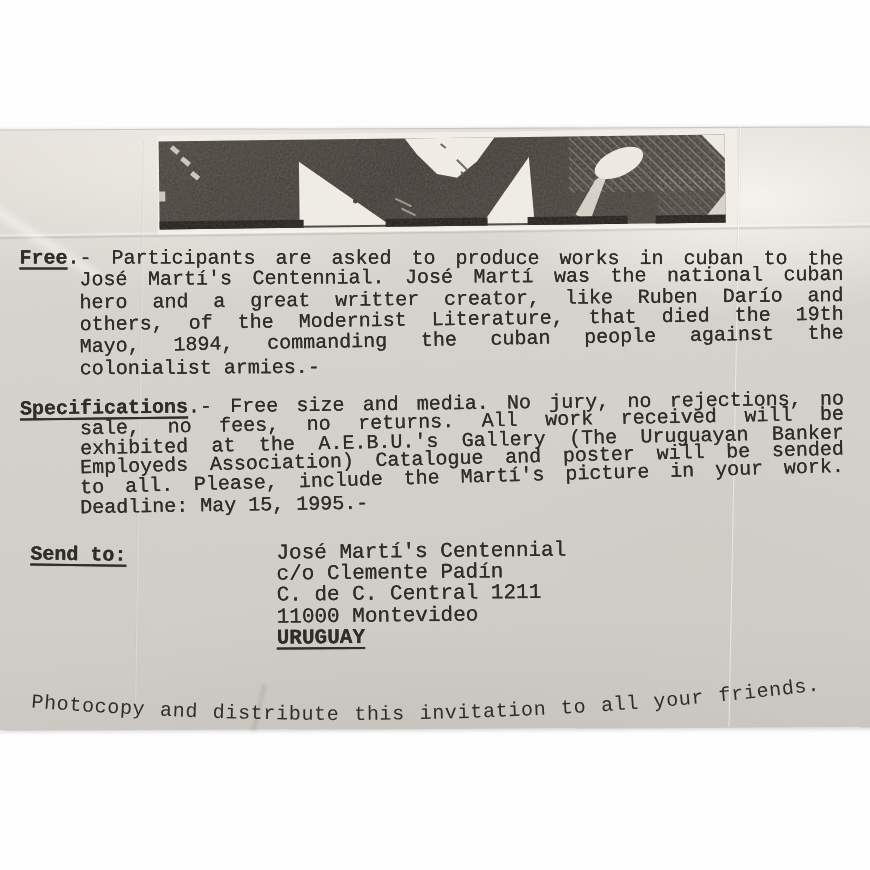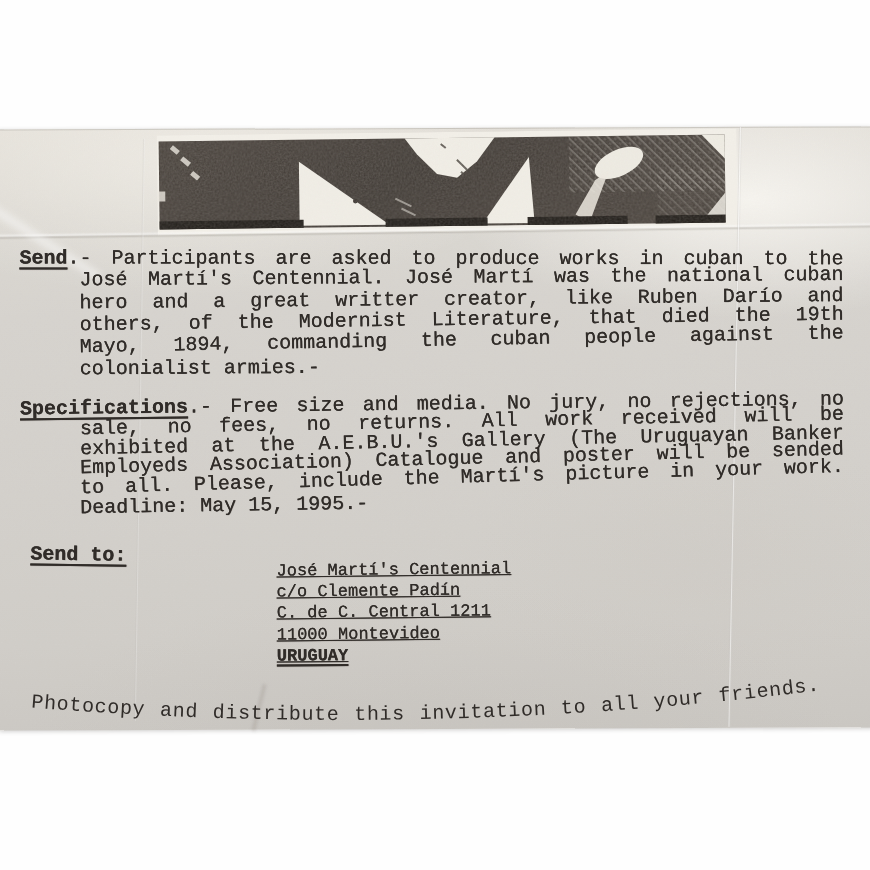--- a/index.html
+++ b/index.html
@@ -50,21 +50,21 @@
   .theme .line:nth-child(6){transform:rotate(-0.15deg);}
   .specs{left:22px;top:270px;width:824px;}
   .specs .line{height:19.8px;line-height:19.8px;}
   .specs .line:nth-child(1){transform:rotate(-0.5deg);}
   .specs .line:nth-child(2){transform:rotate(-0.9deg);}
   .specs .line:nth-child(3){transform:rotate(-1.0deg);}
   .specs .line:nth-child(4){transform:rotate(-1.2deg);}
   .specs .line:nth-child(5){transform:rotate(-1.4deg);}
   .specs .line:nth-child(6){transform:rotate(-0.7deg);}
   .sendto{left:32px;top:413px;transform:rotate(1deg);transform-origin:left center;}
-  .address{left:278px;top:432px;font-size:17px;text-decoration:underline;}
+  .address{left:278px;top:414px;font-size:21px;}
   .aline{height:21.2px;line-height:21.2px;transform:rotate(-0.4deg);transform-origin:left center;white-space:pre;}
   .aline.country{font-weight:bold;text-decoration:underline;text-decoration-thickness:2.2px;
     text-underline-offset:4px;transform:rotate(-0.2deg);}
   .footer-svg{position:absolute;left:0;top:0;width:872px;height:601px;overflow:visible;}
   .footer-svg text{font-family:"Liberation Mono","DejaVu Sans Mono",monospace;font-size:20px;
     fill:#2d2926;letter-spacing:0.7px;word-spacing:2px;}
   
   .halftone{position:absolute;left:160px;top:4px;width:580px;height:100px;transform:rotate(-0.5deg);}
   .grain-overlay{position:absolute;left:0;top:0;width:874px;height:601px;pointer-events:none;opacity:0.55;}
 </style>
@@ -129,21 +129,21 @@
       <rect x="2" y="6" width="566" height="88" filter="url(#grainy)" opacity="0.45" fill="#39332e"></rect>
     </svg>
 
     <div class="crease crease-h"></div>
     <div class="crease crease-v-right"></div>
     <div class="crease crease-v-left"></div>
     <div class="crease crease-diag-tl"></div>
     <div class="crease crease-diag-bl"></div>
 
     <section class="para theme">
-      <div class="line"><span class="hd">Send</span><span>.- Participants are asked to produce works in cuban to the</span></div>
+      <div class="line"><span class="hd">Free</span><span>.- Participants are asked to produce works in cuban to the</span></div>
       <div class="line ind">José Martí's Centennial. José Martí was the national cuban</div>
       <div class="line ind">hero and a great writter creator, like Ruben Darío and</div>
       <div class="line ind">others, of the Modernist Literature, that died the 19th</div>
       <div class="line ind">Mayo, 1894, commanding the cuban people against the</div>
       <div class="line ind short">colonialist armies.-</div>
     </section>
 
     <section class="para specs">
       <div class="line"><span class="hd">Specifications</span><span>.- Free size and media. No jury, no rejections, no</span></div>
       <div class="line ind">sale, no fees, no returns. All work received will be</div>

